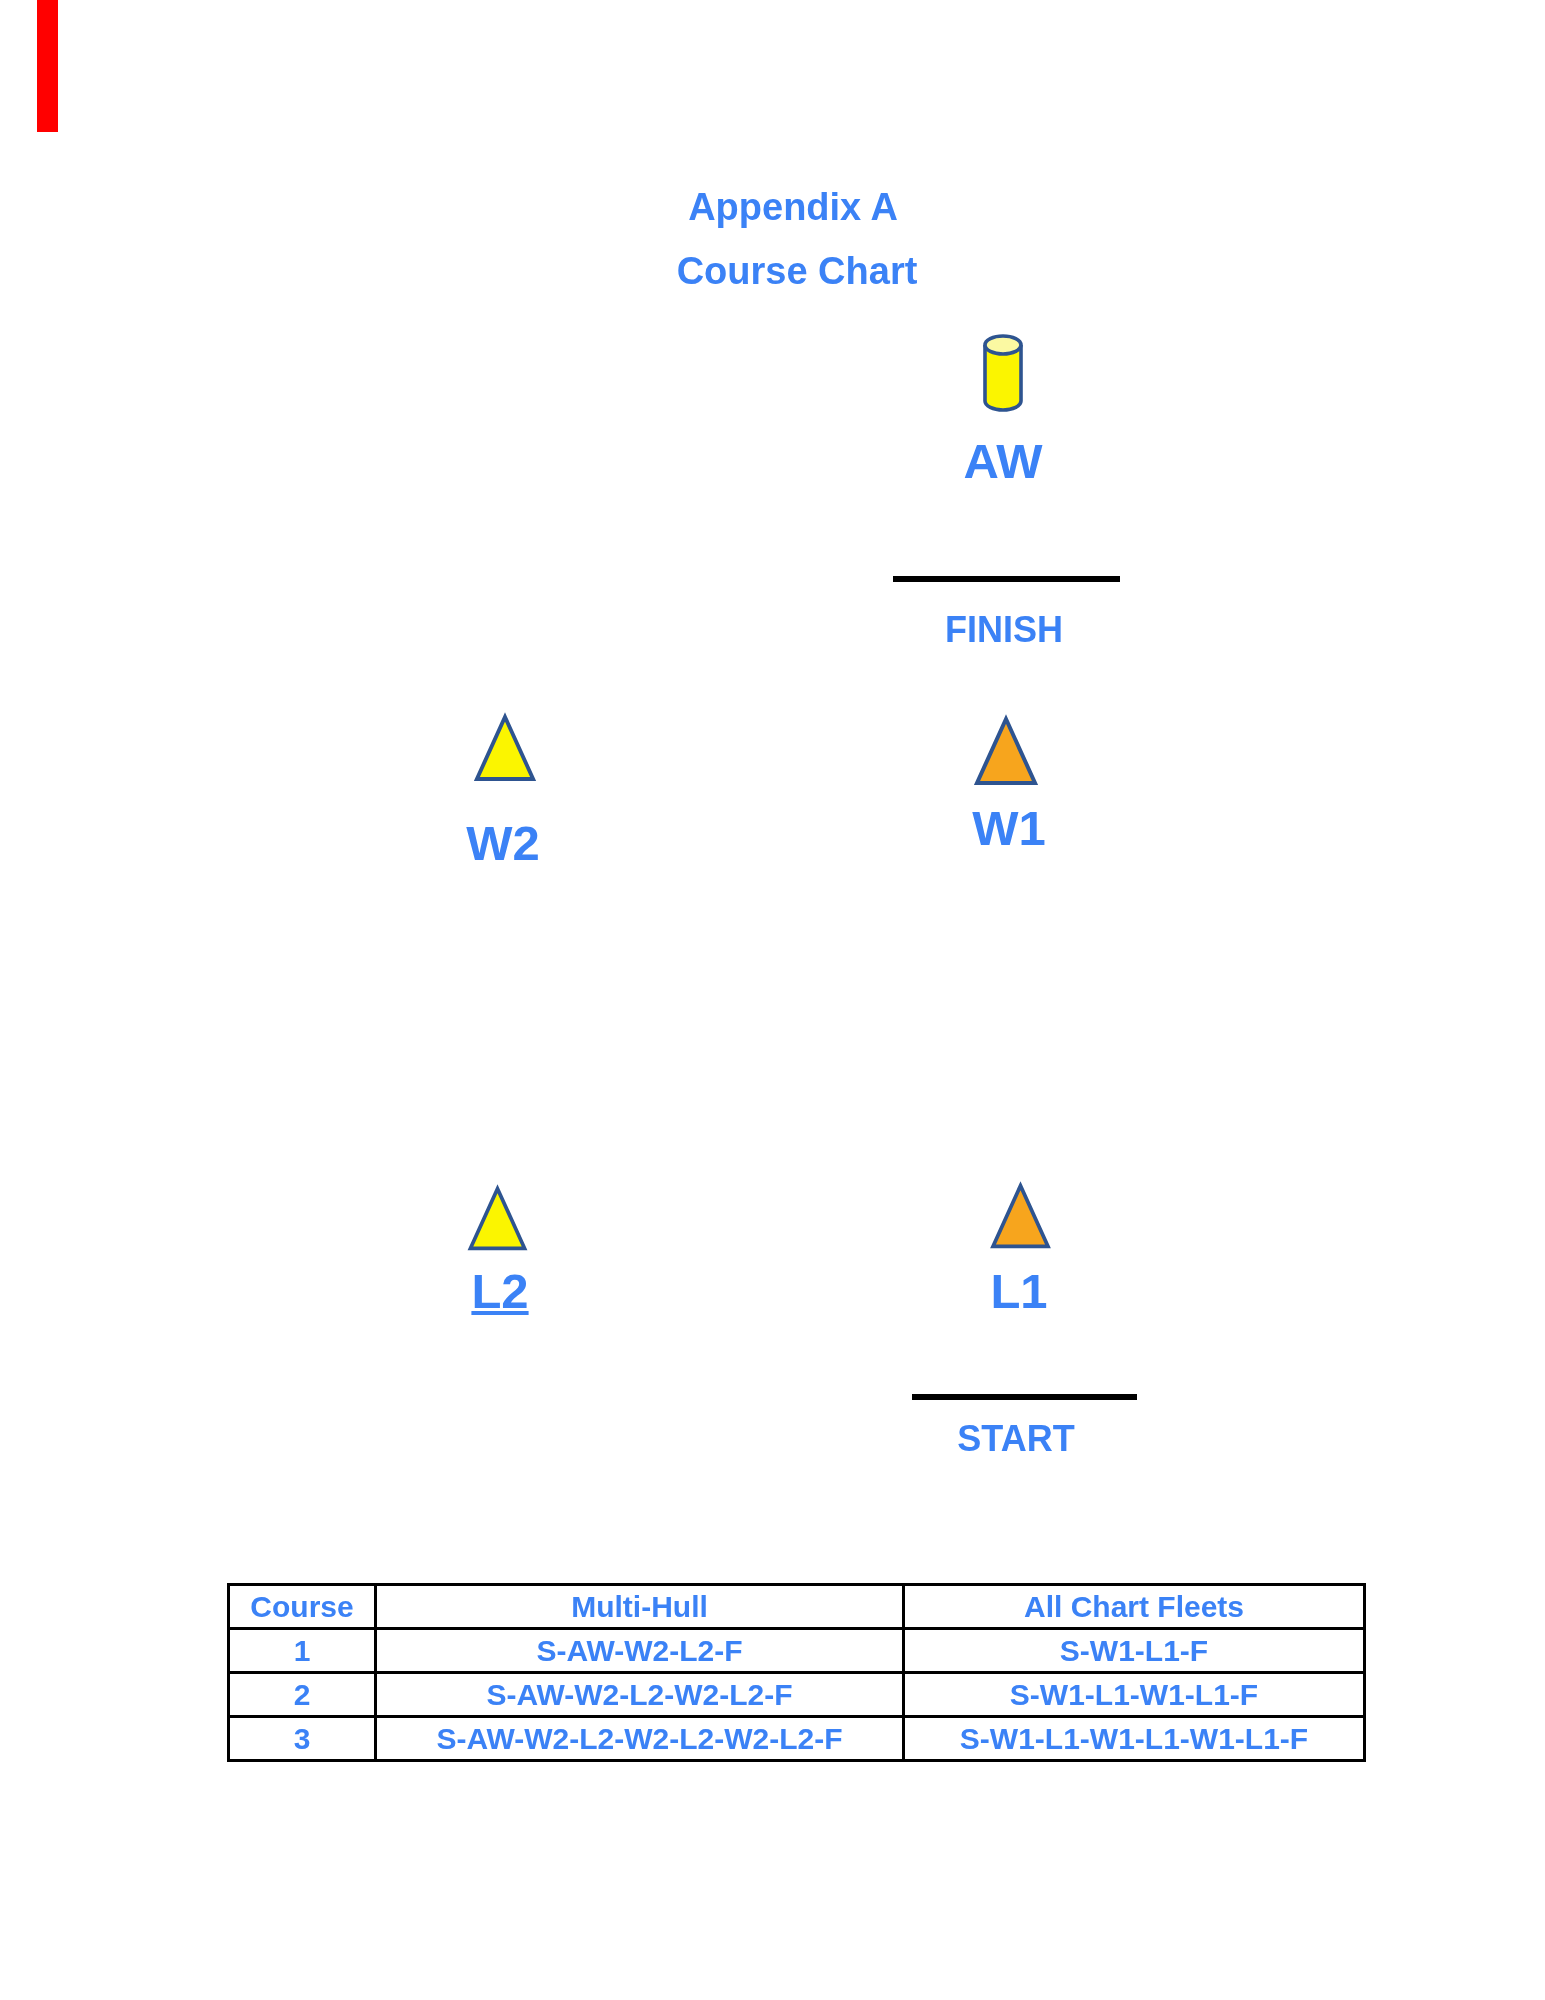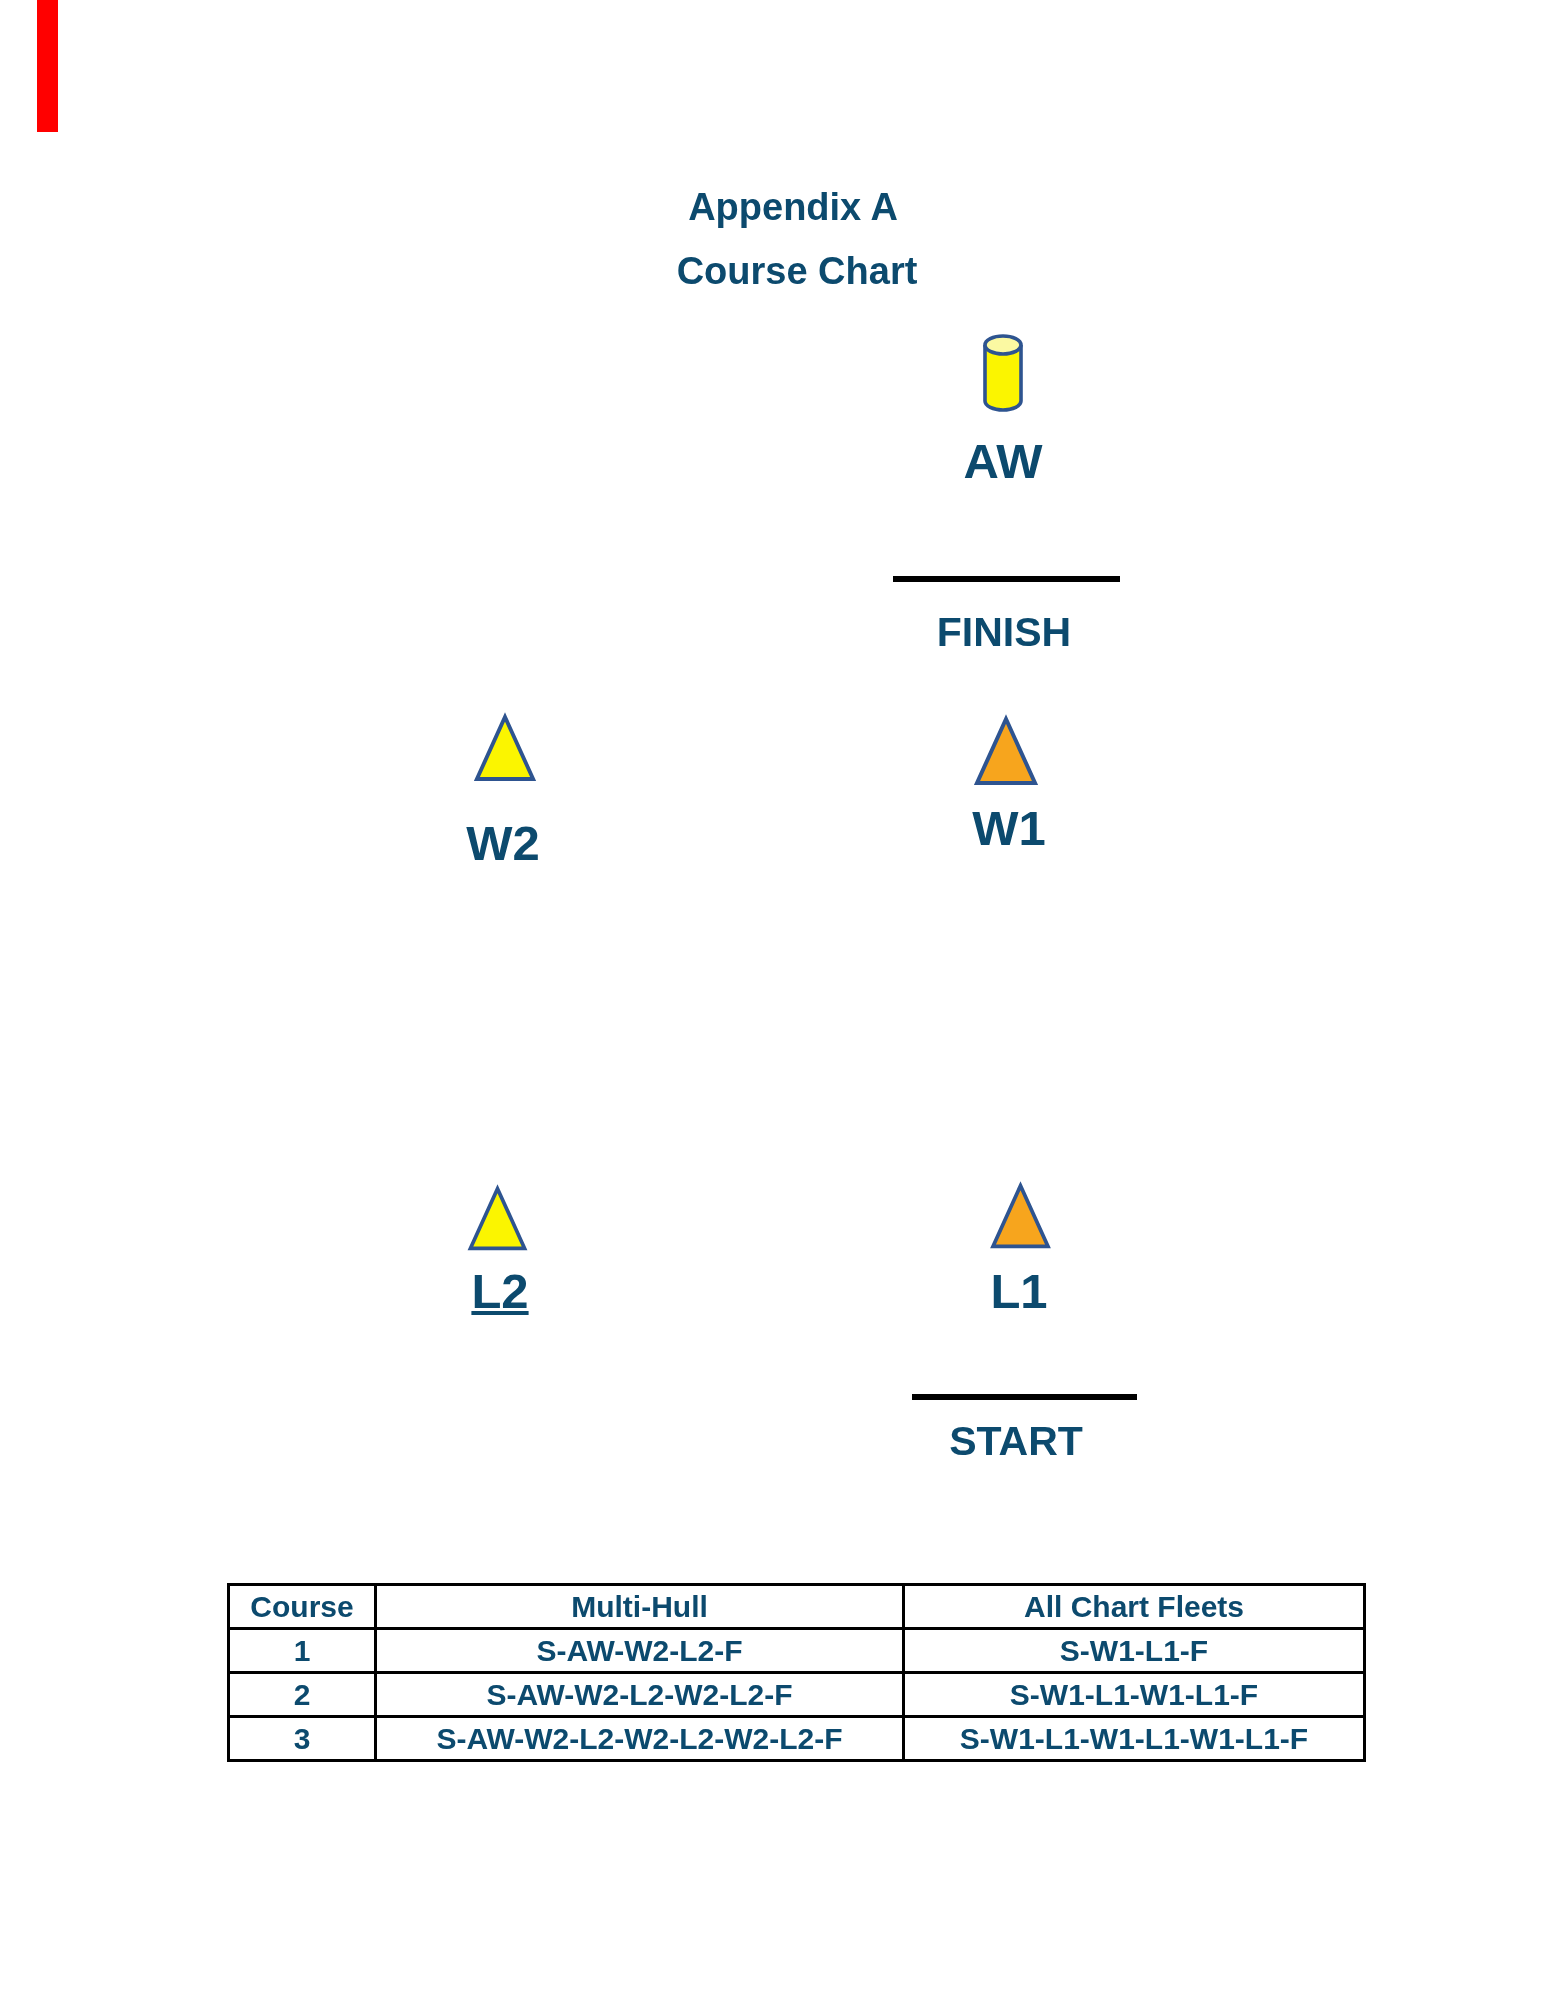--- a/index.html
+++ b/index.html
@@ -2,21 +2,21 @@
 <html><head>
 <meta charset="utf-8">
 <style>
   html, body { margin: 0; padding: 0; background: #ffffff; }
   .page {
     position: relative;
     width: 1545px;
     height: 2000px;
     background: #ffffff;
     font-family: "Liberation Sans", sans-serif;
-    color: #0c4a6e;
+    color: #3b82f6;
     overflow: hidden;
   }
   .corner-mark {
     position: absolute;
     left: 37px; top: 0px;
     width: 21px; height: 132px;
   }
   .title {
     position: absolute;
     transform: translateX(-50%);
@@ -40,21 +40,21 @@
     font-weight: bold;
     font-size: 49px;
     line-height: 1;
     white-space: nowrap;
   }
   .label-aw { left: 1003px; top: 437px; }
   .label-w2 { left: 503px;  top: 799px; margin-top: 20px; }
   .label-w1 { left: 1009px; top: 804px; }
   .label-l2 { left: 500px;  top: 1267px; text-decoration: underline; }
   .label-l1 { left: 1019px; top: 1267px; }
-  .line-label { font-size: 41px; }
+  .line-label { font-size: 36px; }
   .finish-label { left: 1004px; top: 612px; }
   .start-label  { left: 1016px; top: 1421px; }
   .race-line { position: absolute; height: 6px; }
   .finish-line { left: 893px; top: 576px; width: 227px; }
   .start-line  { left: 912px; top: 1394px; width: 225px; }
   .course-table {
     position: absolute;
     left: 227px; top: 1583px;
     width: 1136px;
     border-collapse: collapse;

